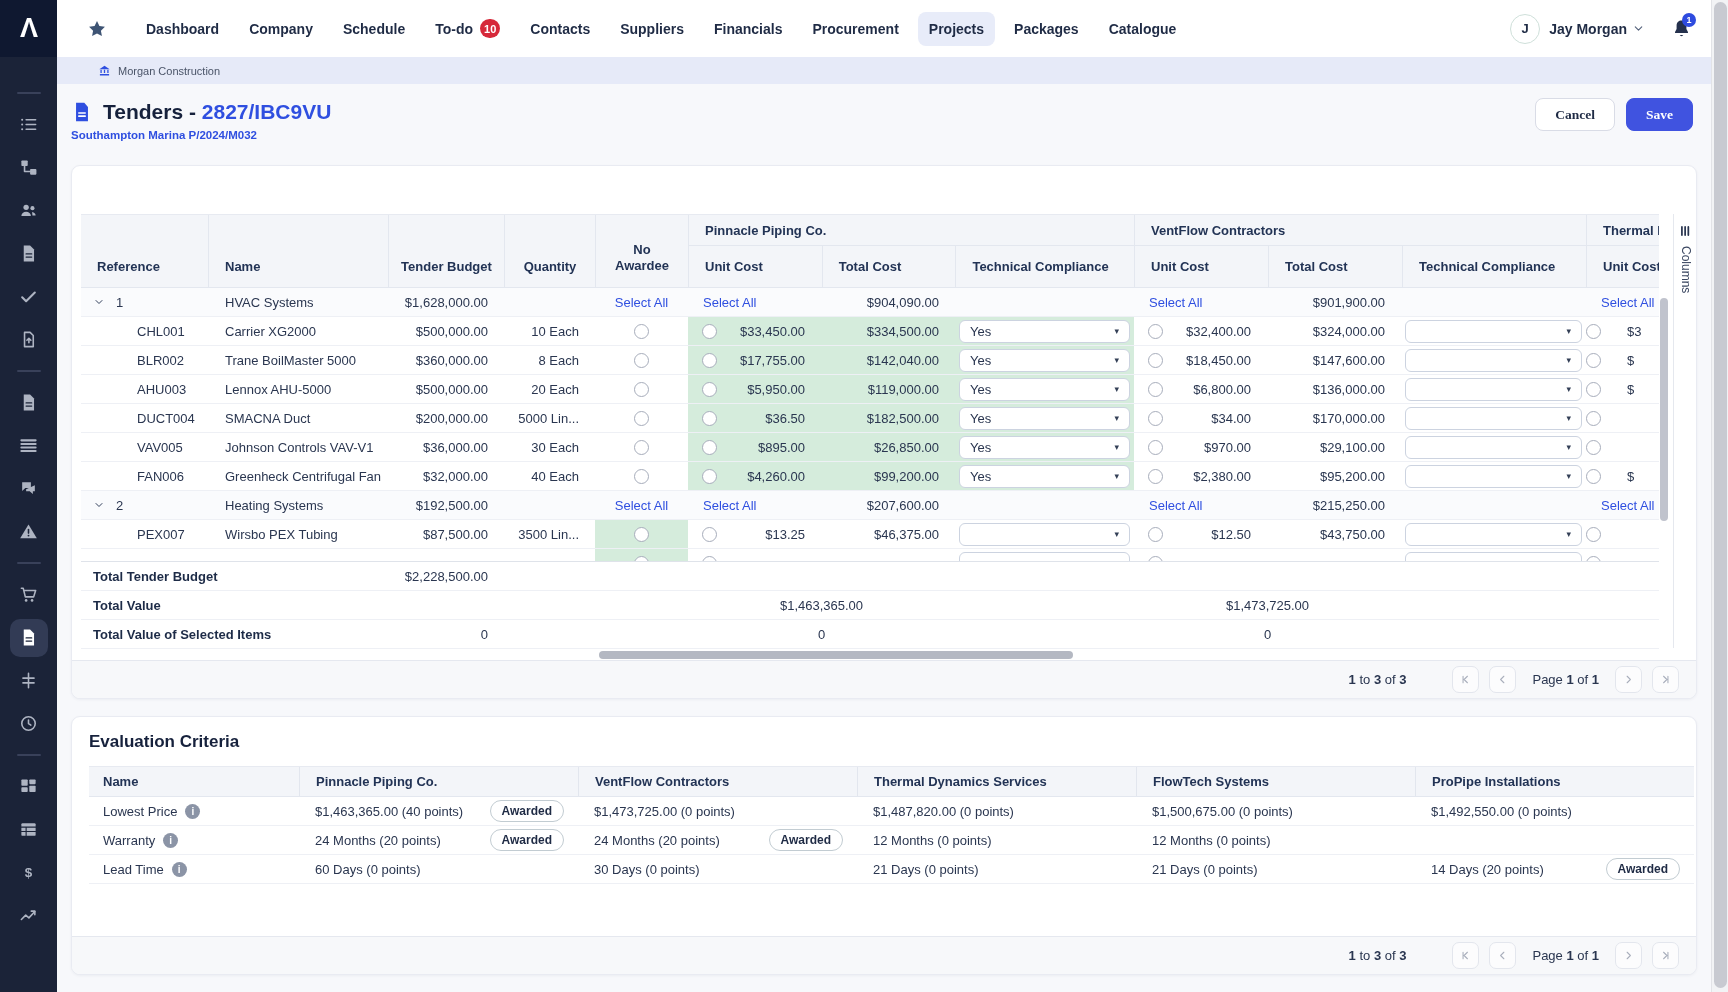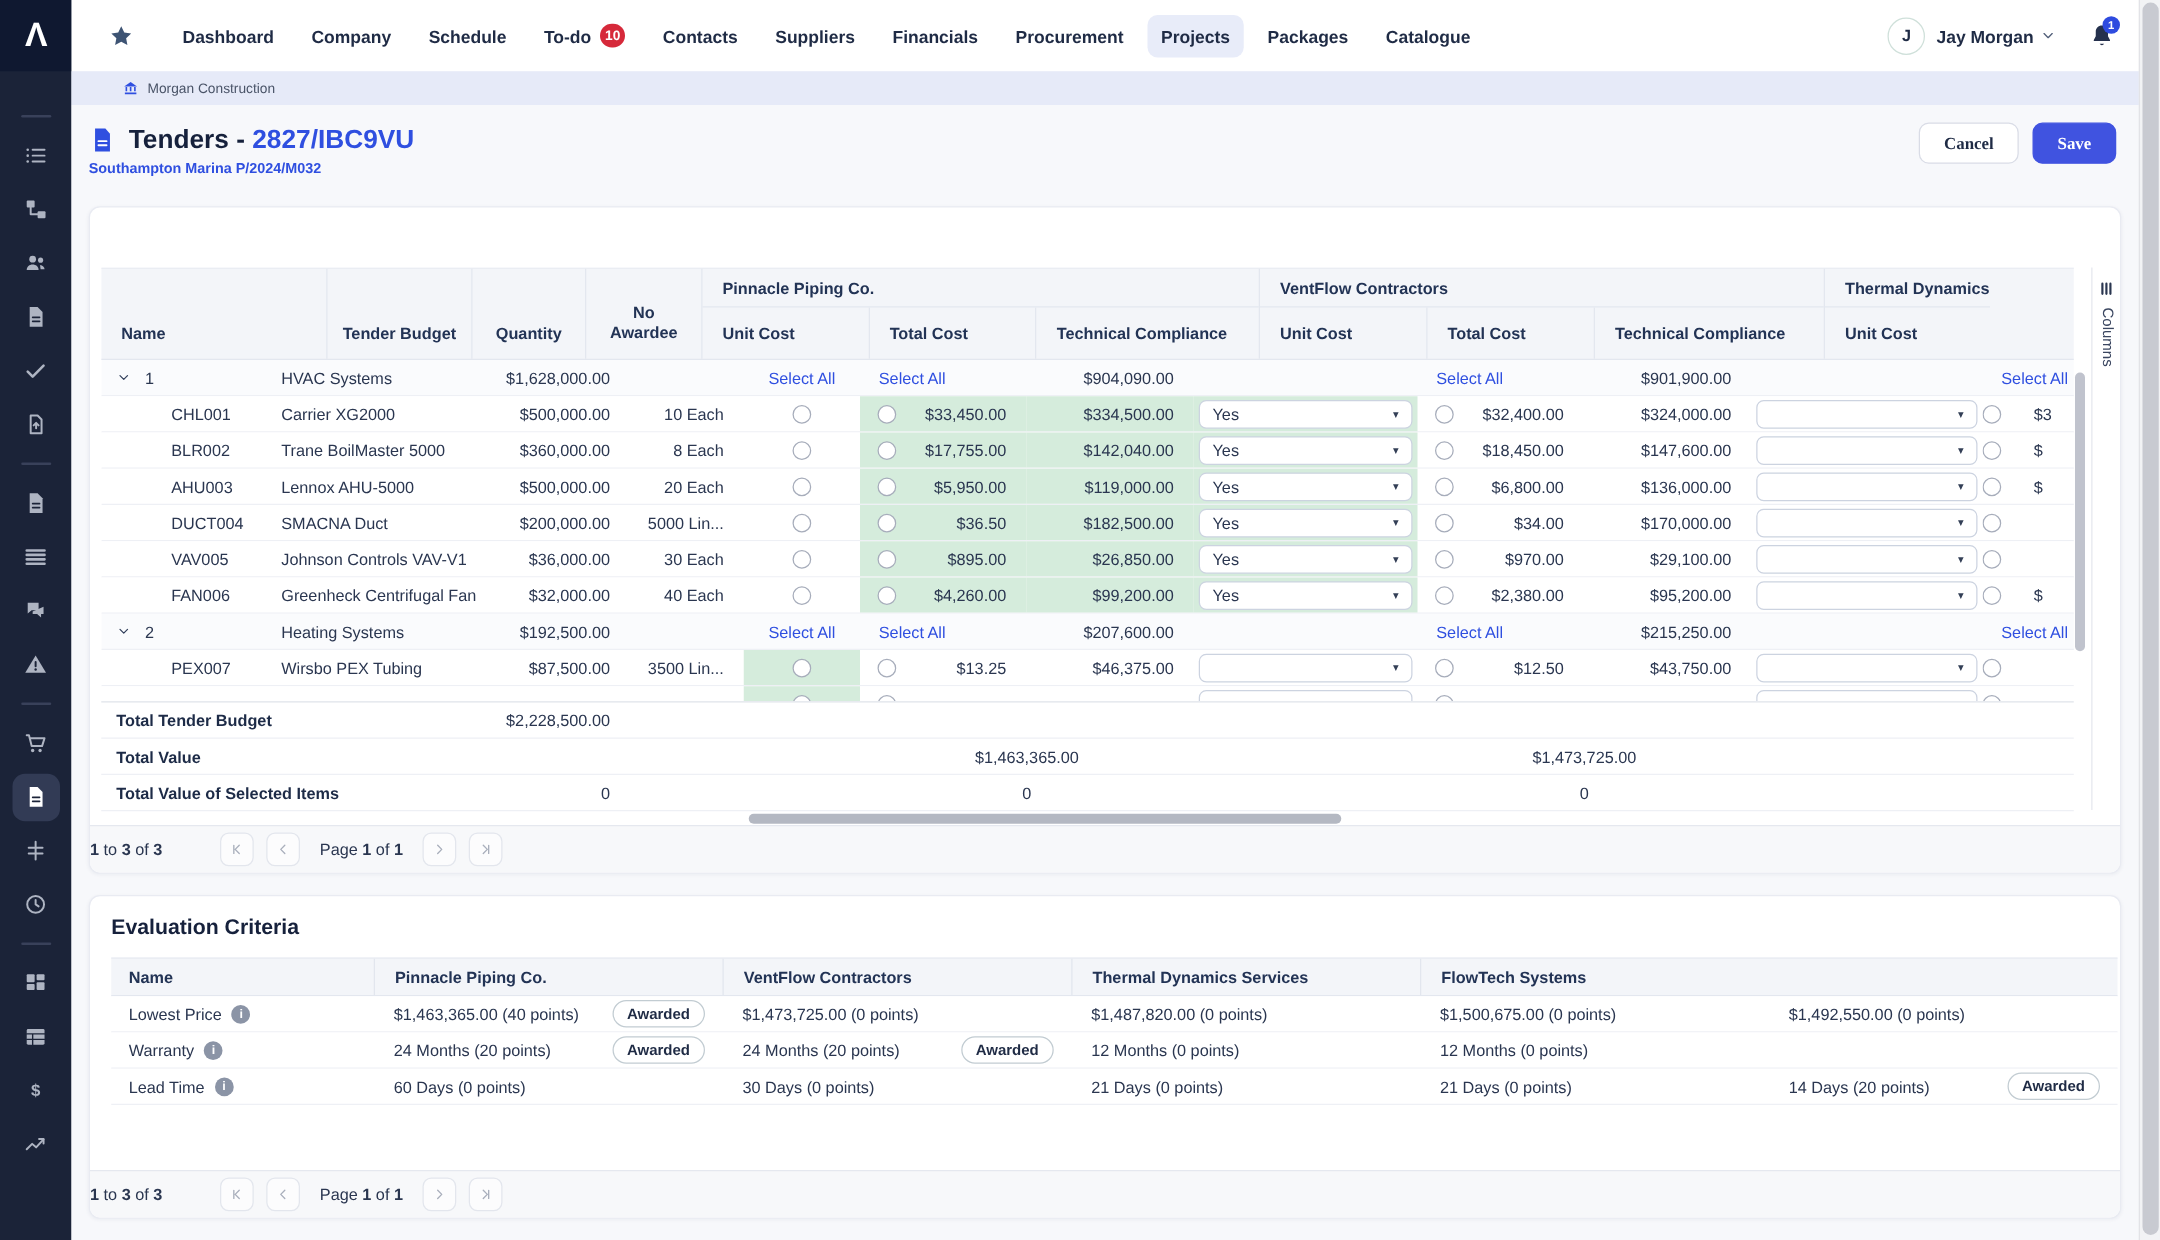--- a/index.html
+++ b/index.html
@@ -98,21 +98,21 @@
   .tcell.ctr { justify-content:center; }
   .hscroll { position:absolute; left:9px; top:482px; width:1578px; height:14px; }
   .hthumb { position:absolute; left:518px; top:3px; width:474px; height:8px; border-radius:4px; background:#b4b8c2; cursor:grab; }
   .vrail { position:absolute; left:1587px; top:48px; width:10px; height:434px; }
   .vthumb { position:absolute; left:1px; top:84px; width:8px; height:223px; border-radius:4px; background:#c0c3cd; cursor:grab; }
   .columns-rail { position:absolute; left:1601px; top:48px; width:25px; height:434px; border-left:1px solid #e5e8ee; display:flex; flex-direction:column; align-items:center; padding-top:10px; gap:8px; cursor:pointer; }
   .columns-rail .cicon { color:#2a3650; display:flex; }
   .columns-rail .ctext { writing-mode:vertical-rl; font-size:12px; color:#3a4660; }
 
   
-  .panel-foot { position:absolute; left:0; right:0; bottom:0; height:38px; background:#f7f8fa; border-top:1px solid #e5e8ef; display:flex; align-items:center; justify-content:flex-start; padding-right:17px; }
+  .panel-foot { position:absolute; left:0; right:0; bottom:0; height:38px; background:#f7f8fa; border-top:1px solid #e5e8ef; display:flex; align-items:center; justify-content:flex-end; padding-right:17px; }
   .pag { display:flex; align-items:center; gap:10px; }
   .pag .range { font-size:13px; color:#2a3650; margin-right:36px; }
   .pag b { font-weight:700; }
   .pag-btn { width:27px; height:27px; border:1px solid #e3e6ed; background:#fcfcfd; border-radius:7px; color:#a9afbc; display:flex; align-items:center; justify-content:center; cursor:pointer; }
   .pag .pagetext { font-size:13px; color:#2a3650; margin:0 6px; }
 
   
   .etable { position:absolute; left:17px; top:49px; width:1605px; }
   .ehead { display:flex; height:31px; background:#f3f5f9; border-top:1px solid #e7eaf1; border-bottom:1px solid #e3e7ef; }
   .ehcell { display:flex; align-items:center; font-size:13px; font-weight:600; color:#223355; border-left:1px solid #e2e6ee; padding-left:16px; }
@@ -386,20 +386,21 @@
     <div class="ph-sub">Southampton Marina P/2024/M032</div>
     <div class="ph-actions">
       <button class="btn ghost">Cancel</button>
       <button class="btn primary">Save</button>
     </div>
   </div>
 
   <div class="panel" id="analyzePanel">
     <div class="table-viewport" id="tableViewport">
         <div class="hband">
+          <div class="hcell pl" style="width: 127px;">Reference</div>
           <div class="hcell pl" style="width: 180px;">Name</div>
           <div class="hcell ctr" style="width: 116px;">Tender Budget</div>
           <div class="hcell ctr" style="width: 91px;">Quantity</div>
           <div class="hcell ctr" style="width: 93px;">
             <span style="text-align:center;line-height:1.25">No<br>Awardee</span>
           </div>
           <div class="hgroup" style="width: 446px;">
             <div class="gtitle">Pinnacle Piping Co.</div>
             <div class="gcols">
               <div class="gcol" style="width: 133px;">Unit Cost</div>
@@ -861,20 +862,21 @@
     <div class="panel-head">
       <h2>Evaluation Criteria</h2>
     </div>
     <div class="etable" id="evalTable">
         <div class="ehead">
           <div class="ehcell" style="width: 210px;">Name</div>
           <div class="ehcell" style="width: 279px;">Pinnacle Piping Co.</div>
           <div class="ehcell" style="width: 279px;">VentFlow Contractors</div>
           <div class="ehcell" style="width: 279px;">Thermal Dynamics Services</div>
           <div class="ehcell" style="width: 279px;">FlowTech Systems</div>
+          <div class="ehcell" style="width: 279px;">ProPipe Installations</div>
         </div>
         <div class="erow">
           <div class="ecell namec" style="width: 210px;">
             <span>Lowest Price</span>
             <span class="info">i</span>
           </div>
           <div class="ecell" style="width: 279px;">
             <span>$1,463,365.00 (40 points)</span>
             <span class="badge">Awarded</span>
           </div>

